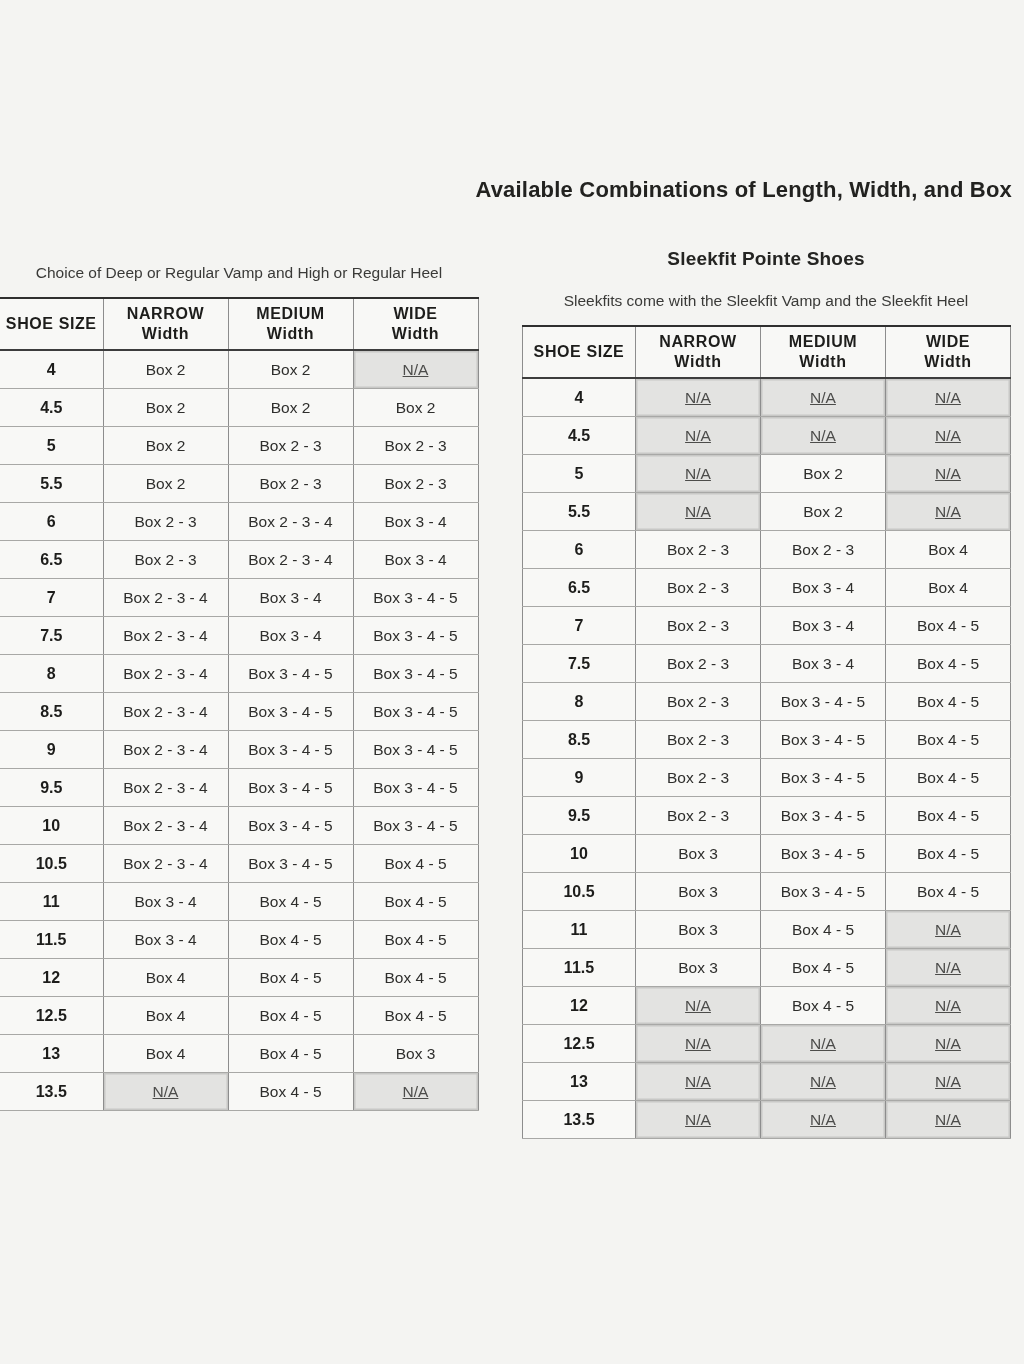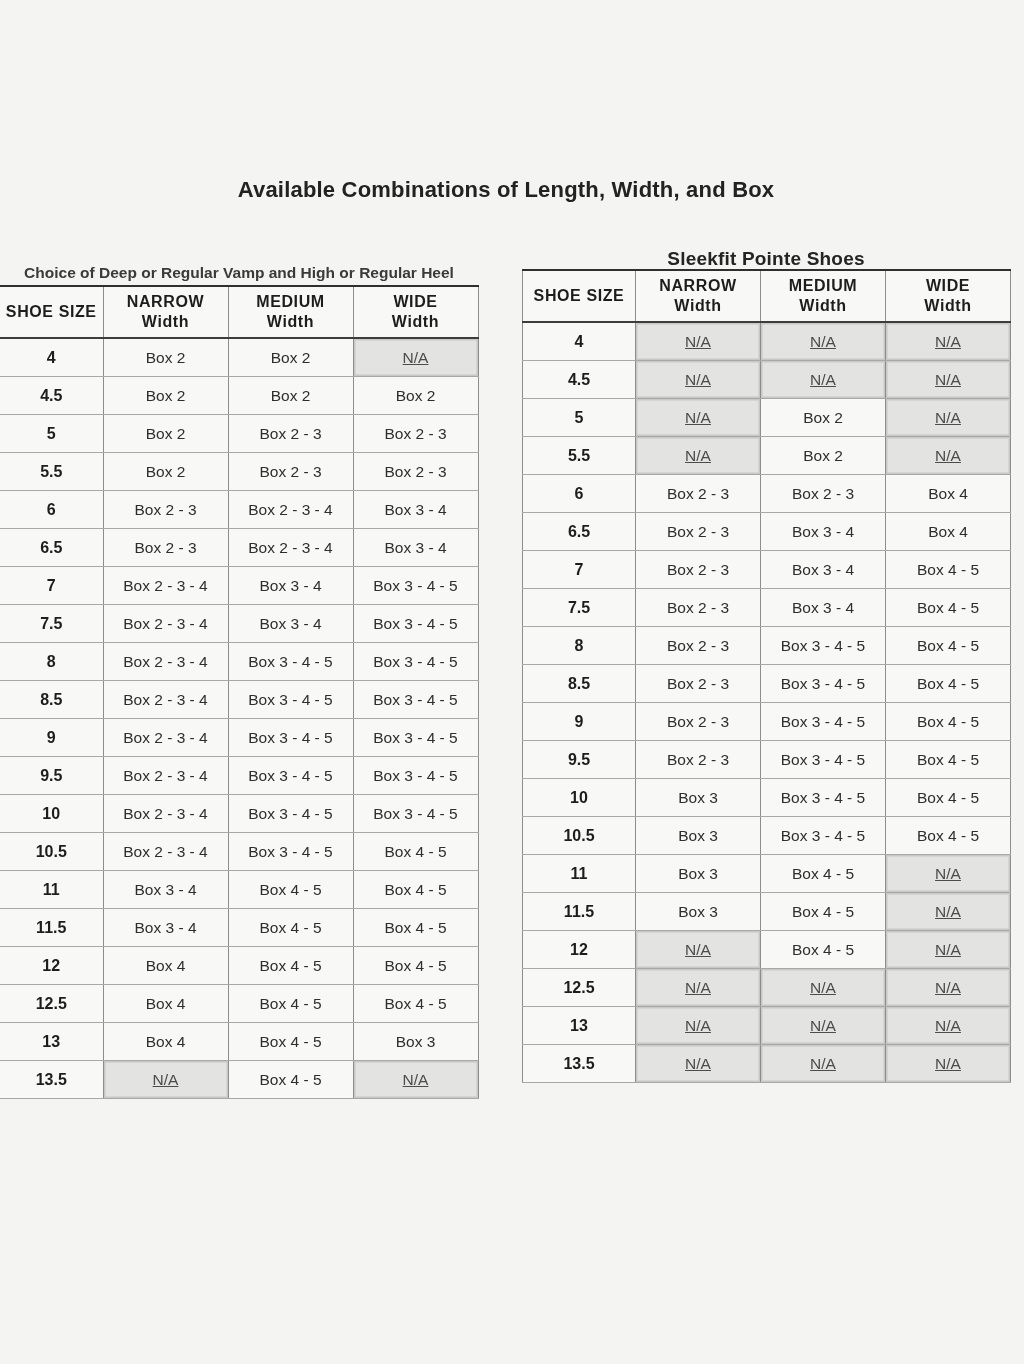--- a/index.html
+++ b/index.html
@@ -10,21 +10,21 @@
     font-family: "Liberation Sans", sans-serif;
     color: #2e2e2e;
     position: relative;
     overflow: hidden;
   }
   .page-title {
     position: absolute;
     top: 177px;
     left: 0;
     right: 12px;
-    text-align: center;
+    text-align: right;
     font-size: 22px;
     font-weight: bold;
     letter-spacing: 0.2px;
     color: #222220;
     margin: 0;
   }
   .panel {
     position: absolute;
     top: 241px;
     text-align: center;
@@ -33,24 +33,24 @@
   .panel-right { left: 522px; width: 488px; }
   .panel h2 {
     margin: 8px 0 0 0;
     font-size: 19px;
     font-weight: bold;
     letter-spacing: 0.2px;
     color: #242422;
     line-height: 20px;
   }
   .panel .note {
-    margin: 23px 0 4px 0;
+    margin: 23px 0 16px 0;
     font-size: 15.5px;
     line-height: 17px;
-    font-weight: bold;
+    font-weight: normal;
     color: #3a3a38;
   }
   table.size-table {
     border-collapse: collapse;
     table-layout: fixed;
     width: 100%;
     background: #f8f8f6;
     border-top: 2.5px solid #2f2f2f;
     border-bottom: 1.5px solid #8d8d8d;
   }
@@ -244,20 +244,21 @@
           <td class="na">N/A</td>
           <td>Box 4 - 5</td>
           <td class="na">N/A</td>
         </tr>
       </tbody>
   </table>
 </section>
 
 <section class="panel panel-right">
   <h2>Sleekfit Pointe Shoes</h2>
+  <p class="note">Sleekfits come with the Sleekfit Vamp and the Sleekfit Heel</p>
   <table class="size-table tbl-1">
     <colgroup>
       <col style="width:113px">
         <col style="width:125px">
         <col style="width:125px">
         <col style="width:125px">
     </colgroup>
     <thead>
       <tr>
         <th>

